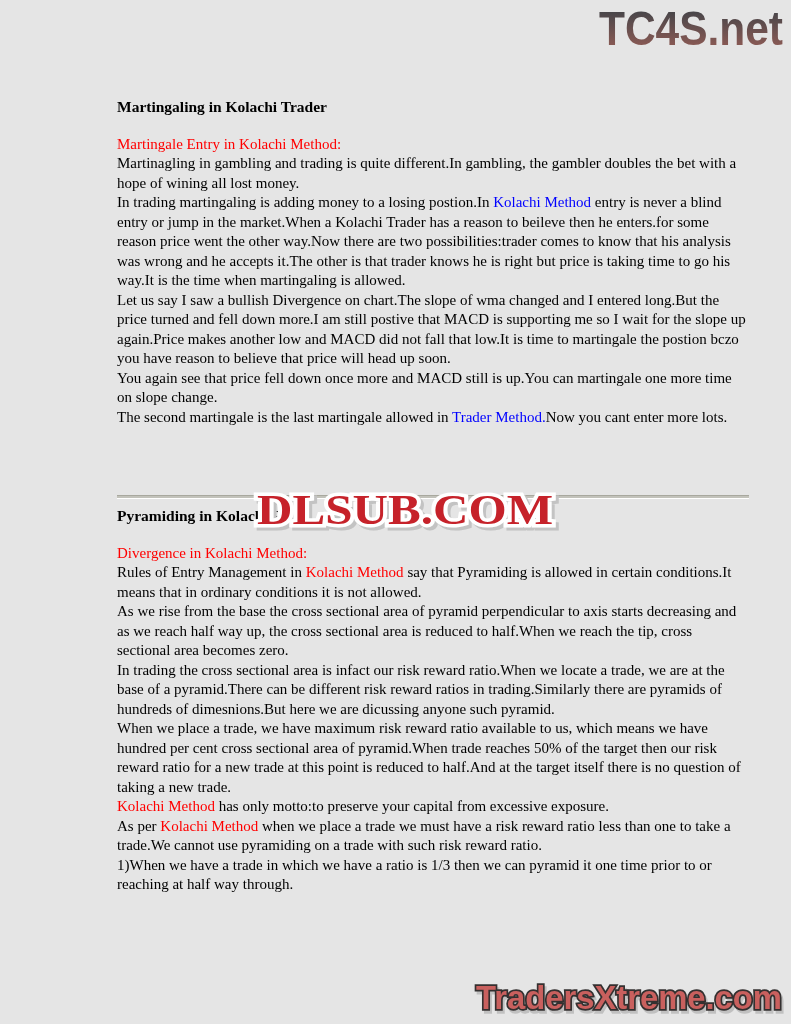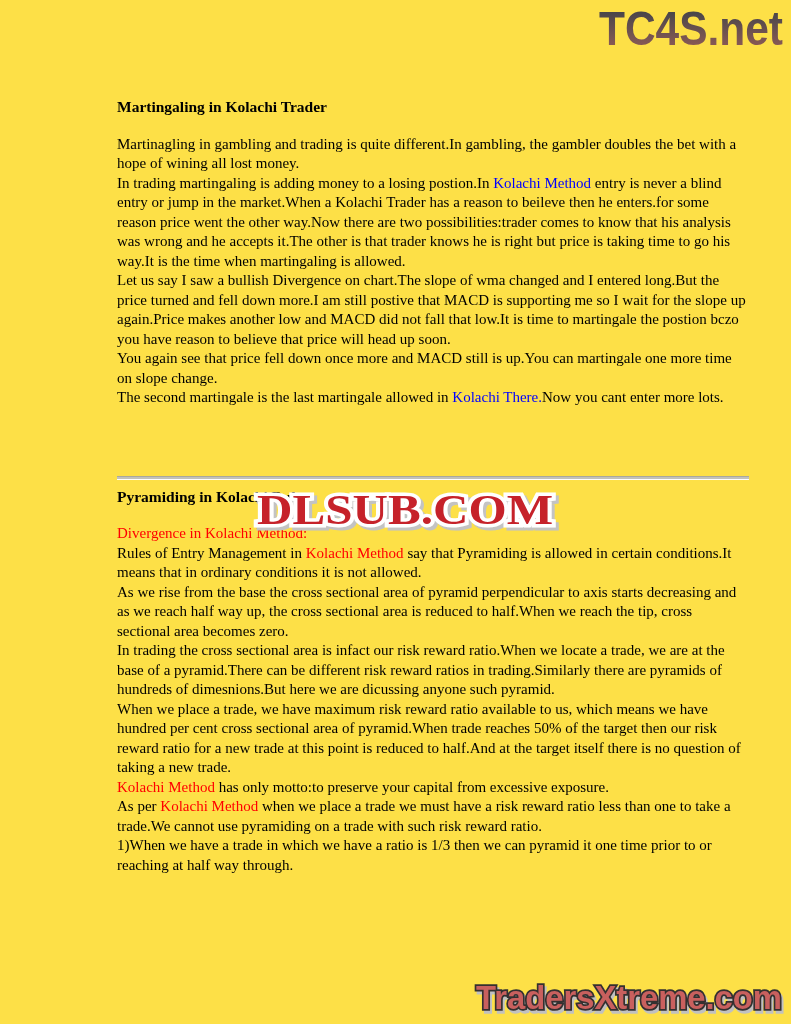--- a/index.html
+++ b/index.html
@@ -1,19 +1,19 @@
 <!DOCTYPE html>
 <html><head>
 <meta charset="utf-8">
 <style>
   html,body{margin:0;padding:0;background:#ffffff;}
   .page{
     position:relative;
     width:791px;height:1024px;
-    background:#fde047;
+    background:#e5e5e5;
     overflow:hidden;
     font-family:"Liberation Serif","DejaVu Serif",serif;
     color:#000000;
   }
   
   .tc4s-logo{position:absolute;left:596px;top:3px;width:190px;height:52px;}
   
   .content{position:absolute;left:117px;top:97px;width:632px;font-size:15px;line-height:19.5px;}
   .section-title{
     font-size:15.5px;font-weight:bold;margin:0 0 18px 0;line-height:19.5px;
@@ -45,26 +45,27 @@
         <stop offset="1" stop-color="#9a5f57"></stop>
       </linearGradient>
     </defs>
     <text x="95" y="42" text-anchor="middle" font-family="Liberation Sans, DejaVu Sans, sans-serif" font-weight="bold" font-size="48" textLength="184" lengthAdjust="spacingAndGlyphs" fill="url(#tc4sGrad)">TC4S.net</text>
   </svg>
 
   <div class="content">
 
     <div class="section1">
       <div class="section-title">Martingaling in Kolachi Trader</div>
+      <div class="para red-subtitle">Martingale Entry in Kolachi Method:</div>
       <div>
           <div class="para"><span class="seg-normal">Martinagling in gambling and trading is quite different.In gambling, the gambler doubles the bet with a hope of wining all lost money.</span></div>
           <div class="para"><span class="seg-normal">In trading martingaling is adding money to a losing postion.In </span><span class="seg-blue-link">Kolachi Method</span><span class="seg-normal"> entry is never a blind entry or jump in the market.When a Kolachi Trader has a reason to beileve then he enters.for some reason price went the other way.Now there are two possibilities:trader comes to know that his analysis was wrong and he accepts it.The other is that trader knows he is right but price is taking time to go his way.It is the time when martingaling is allowed.</span></div>
           <div class="para"><span class="seg-normal">Let us say I saw a bullish Divergence on chart.The slope of wma changed and I entered long.But the price turned and fell down more.I am still postive that MACD is supporting me so I wait for the slope up again.Price makes another low and MACD did not fall that low.It is time to martingale the postion bczo you have reason to believe that price will head up soon.</span></div>
           <div class="para"><span class="seg-normal">You again see that price fell down once more and MACD still is up.You can martingale one more time on slope change.</span></div>
-          <div class="para"><span class="seg-normal">The second martingale is the last martingale allowed in </span><span class="seg-blue-link">Kolachi There.</span><span class="seg-normal">Now you cant enter more lots.</span></div>
+          <div class="para"><span class="seg-normal">The second martingale is the last martingale allowed in </span><span class="seg-blue-link">Trader Method.</span><span class="seg-normal">Now you cant enter more lots.</span></div>
         </div>
     </div>
 
     <div class="section2">
       <hr class="divider">
       <div class="section-title">Pyramiding in Kolachi Rules</div>
       <div class="para red-subtitle">Divergence in Kolachi Method:</div>
       <div>
           <div class="para"><span class="seg-normal">Rules of Entry Management in </span><span class="seg-red-link">Kolachi Method</span><span class="seg-normal"> say that Pyramiding is allowed in certain conditions.It means that in ordinary conditions it is not allowed.</span></div>
           <div class="para"><span class="seg-normal">As we rise from the base the cross sectional area of pyramid perpendicular to axis starts decreasing and as we reach half way up, the cross sectional area is reduced to half.When we reach the tip, cross sectional area becomes zero.</span></div>

